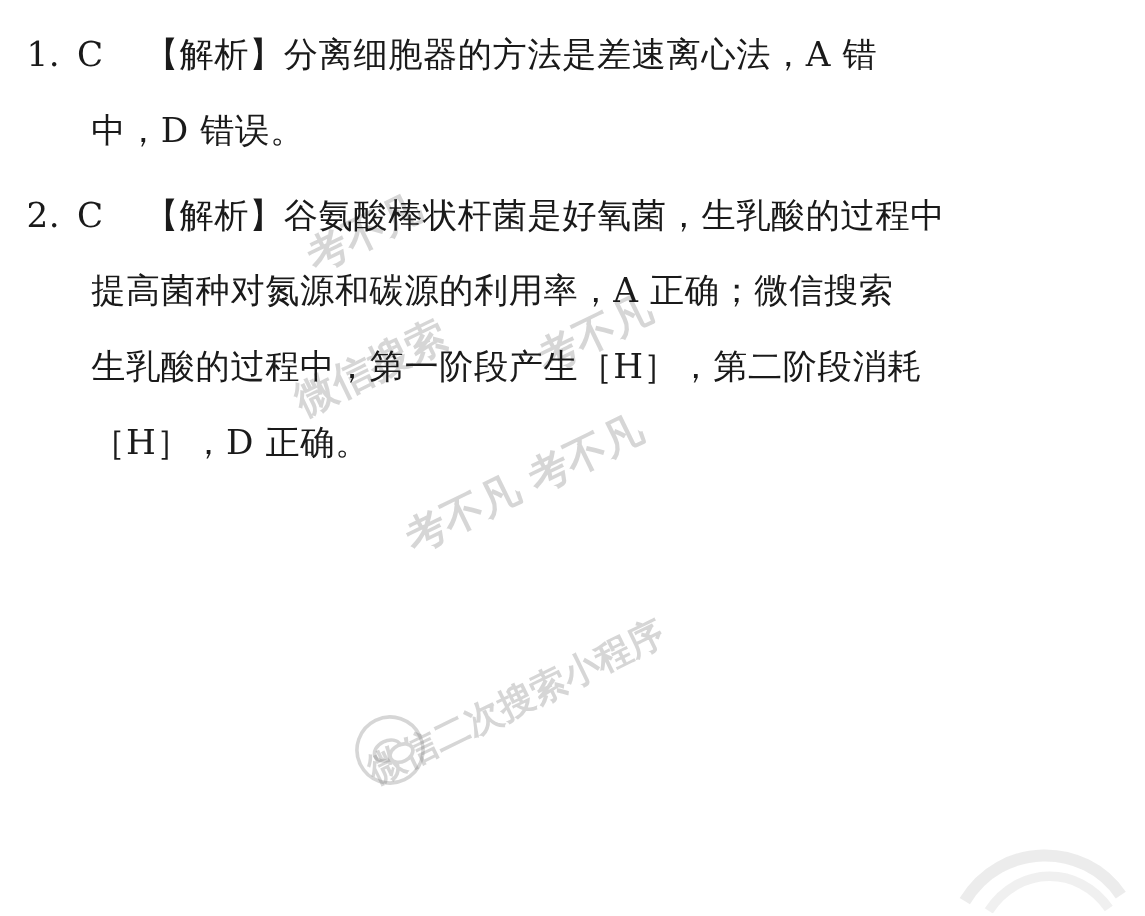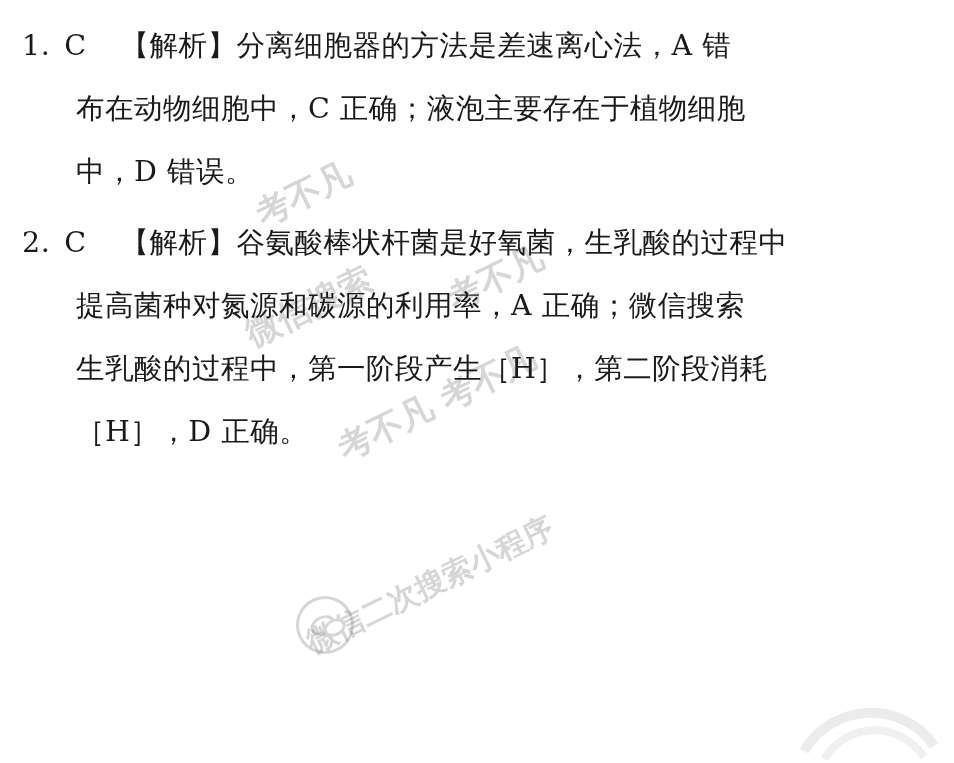--- a/index.html
+++ b/index.html
@@ -150,21 +150,20 @@
     <path d="M10 60 C 40 10, 110 10, 140 55" stroke="rgba(150,150,150,0.18)" stroke-width="10" fill="none"></path>
     <path d="M30 68 C 55 30, 105 30, 130 66" stroke="rgba(150,150,150,0.14)" stroke-width="8" fill="none"></path>
   </svg>
 
   <div class="content">
 
     <div class="qitem">
       <div class="qline first">
         <span class="num">1.</span><span class="gap-sm"></span><span>C</span><span class="gap-md"></span><span>【解析】</span><span>分离细胞器的方法是差速离心法，A 错</span>
       </div>
-      <div class="qline cont">布在动物细胞中，C 正确；液泡主要存在于植物细胞</div>
       <div class="qline cont">中，D 错误。</div>
     </div>
 
     <div class="qitem">
       <div class="qline first">
         <span class="num">2.</span><span class="gap-sm"></span><span>C</span><span class="gap-md"></span><span>【解析】</span><span>谷氨酸棒状杆菌是好氧菌，生乳酸的过程中</span>
       </div>
       <div class="qline cont">提高菌种对氮源和碳源的利用率，A 正确；微信搜索</div>
       <div class="qline cont">生乳酸的过程中，第一阶段产生［H］，第二阶段消耗</div>
       <div class="qline cont">［H］，D 正确。</div>

